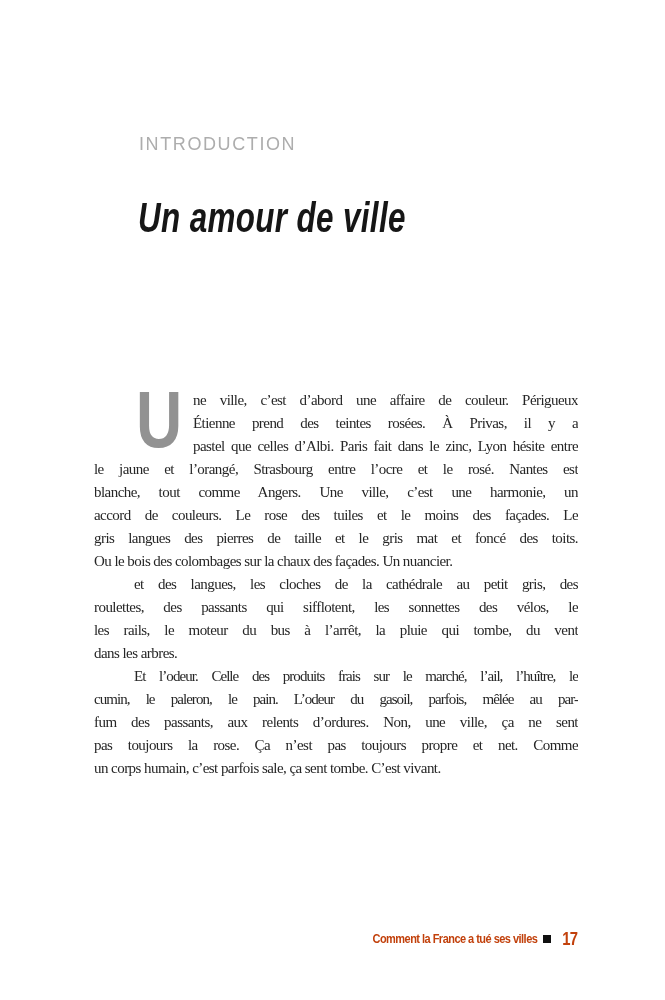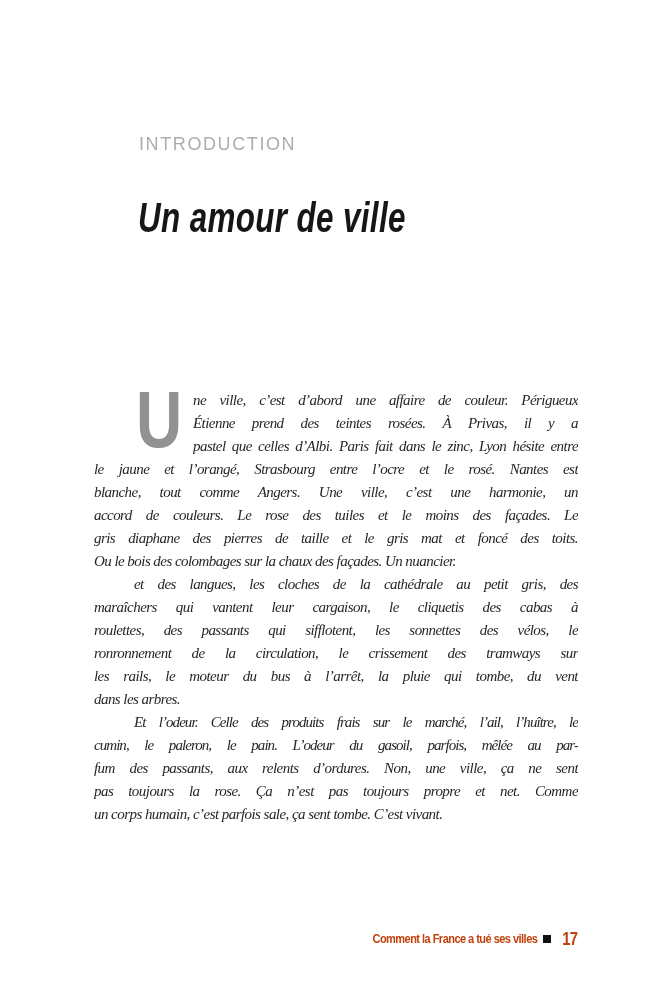--- a/index.html
+++ b/index.html
@@ -51,21 +51,20 @@
     color: #262626;
     font-size: 15px;
   }
   .line {
     height: 23px;
     line-height: 23px;
     letter-spacing: -0.55px;
     text-align: justify;
     text-align-last: justify;
     overflow: hidden;
-    font-style: italic;
   }
   .line.last { text-align-last: left; }
   .line.tight { letter-spacing: -0.95px; }
   .para.indent .line:first-child { padding-left: 40px; }
   .dropcap {
     float: left;
     width: 48px;
     height: 66px;
     margin: 2px 9px 0 42px;
     position: relative;
@@ -130,28 +129,26 @@
       <div class="para">
         <div class="dropcap">
           <span>U</span>
         </div>
         <div class="line">ne ville, c’est d’abord une affaire de couleur. Périgueux</div>
         <div class="line">Étienne prend des teintes rosées. À Privas, il y a</div>
         <div class="line">pastel que celles d’Albi. Paris fait dans le zinc, Lyon hésite entre</div>
         <div class="line">le jaune et l’orangé, Strasbourg entre l’ocre et le rosé. Nantes est</div>
         <div class="line">blanche, tout comme Angers. Une ville, c’est une harmonie, un</div>
         <div class="line">accord de couleurs. Le rose des tuiles et le moins des façades. Le</div>
-        <div class="line">gris diaphane des pierres de taille et le gris mat et foncé des toits.</div>
+        <div class="line">gris langues des pierres de taille et le gris mat et foncé des toits.</div>
         <div class="line last">Ou le bois des colombages sur la chaux des façades. Un nuancier.</div>
       </div>
       <div class="para indent">
         <div class="line">et des langues, les cloches de la cathédrale au petit gris, des</div>
-        <div class="line">maraîchers qui vantent leur cargaison, le cliquetis des cabas à</div>
         <div class="line">roulettes, des passants qui sifflotent, les sonnettes des vélos, le</div>
-        <div class="line">ronronnement de la circulation, le crissement des tramways sur</div>
         <div class="line">les rails, le moteur du bus à l’arrêt, la pluie qui tombe, du vent</div>
         <div class="line last">dans les arbres.</div>
       </div>
       <div class="para indent">
         <div class="line tight">Et l’odeur. Celle des produits frais sur le marché, l’ail, l’huître, le</div>
         <div class="line tight">cumin, le paleron, le pain. L’odeur du gasoil, parfois, mêlée au par-</div>
         <div class="line">fum des passants, aux relents d’ordures. Non, une ville, ça ne sent</div>
         <div class="line">pas toujours la rose. Ça n’est pas toujours propre et net. Comme</div>
         <div class="line last">un corps humain, c’est parfois sale, ça sent tombe. C’est vivant.</div>
       </div>

